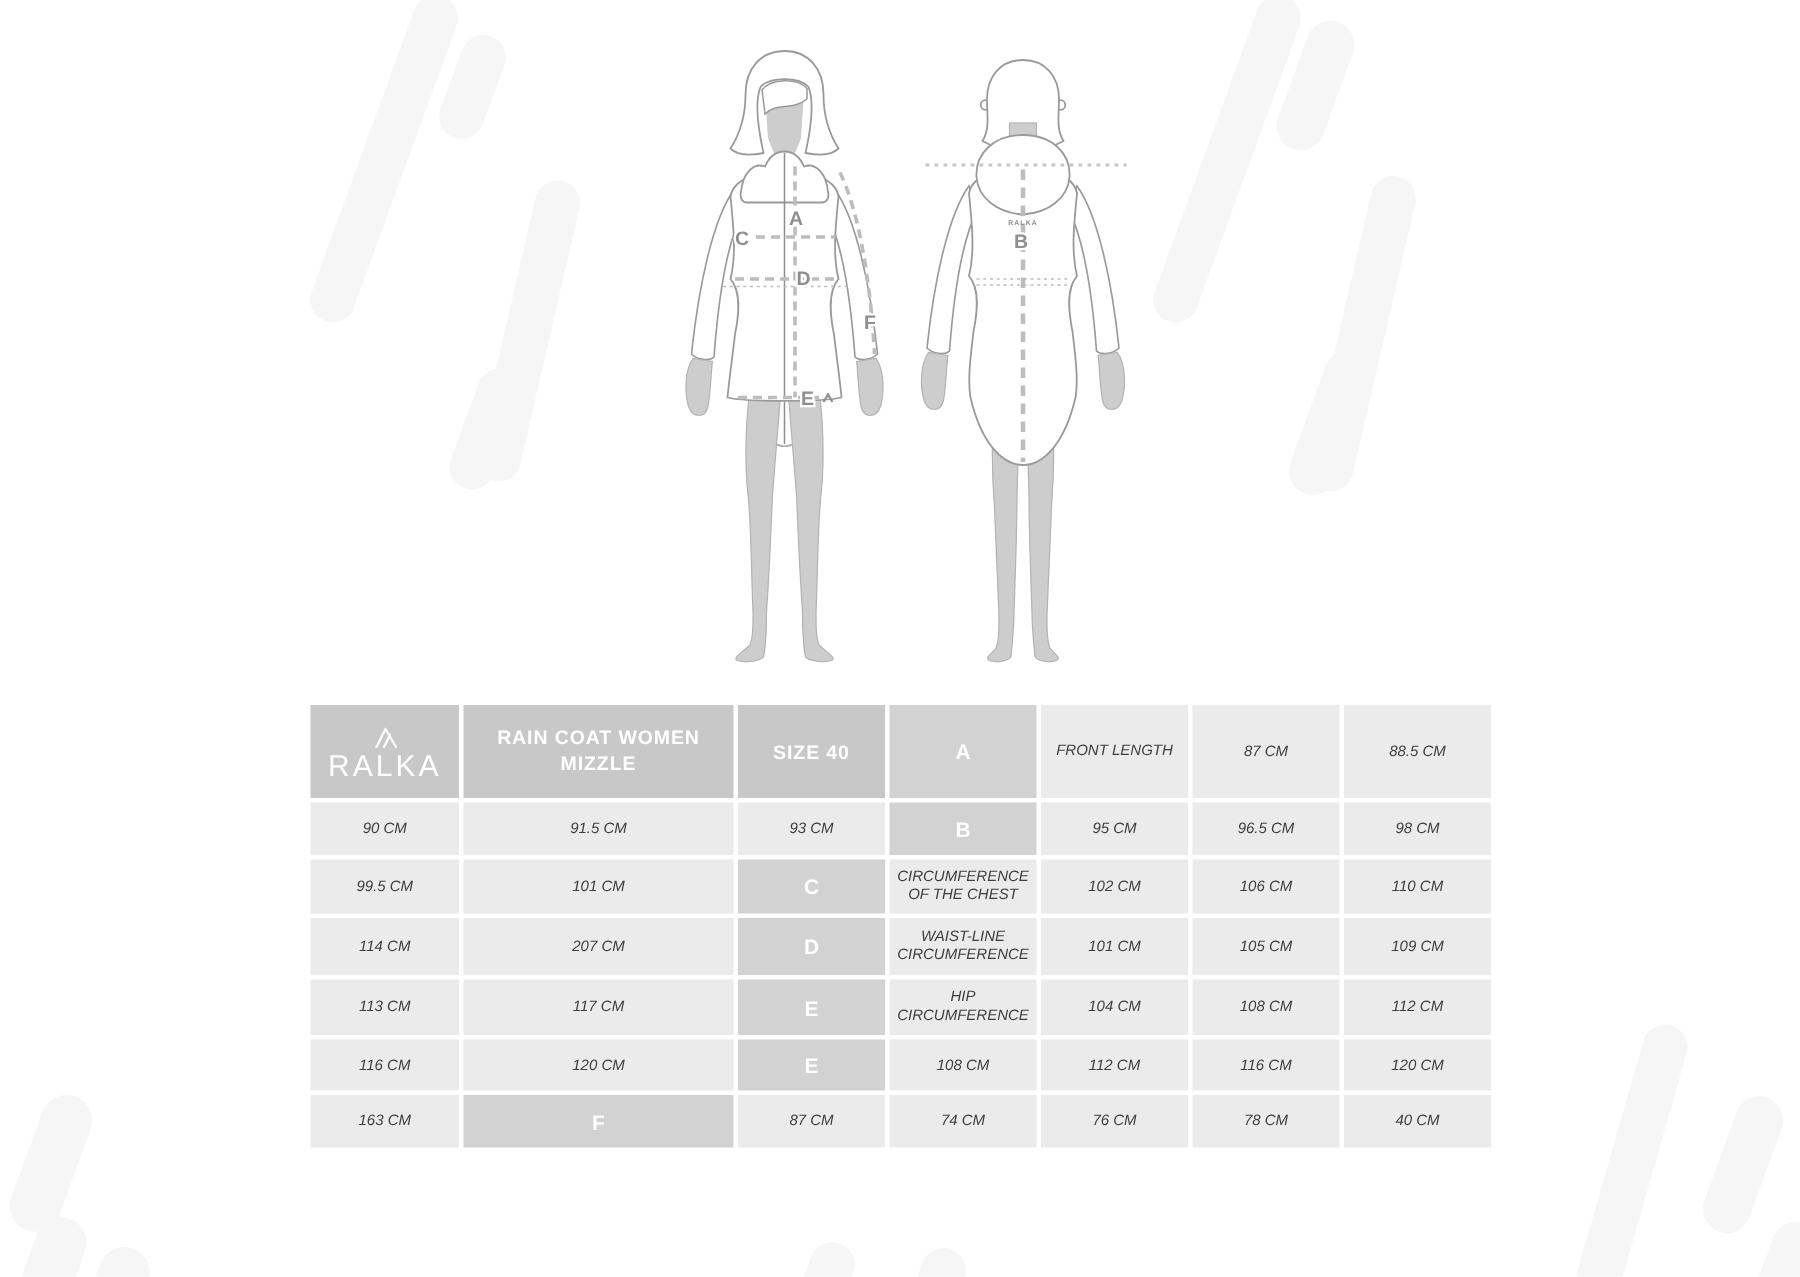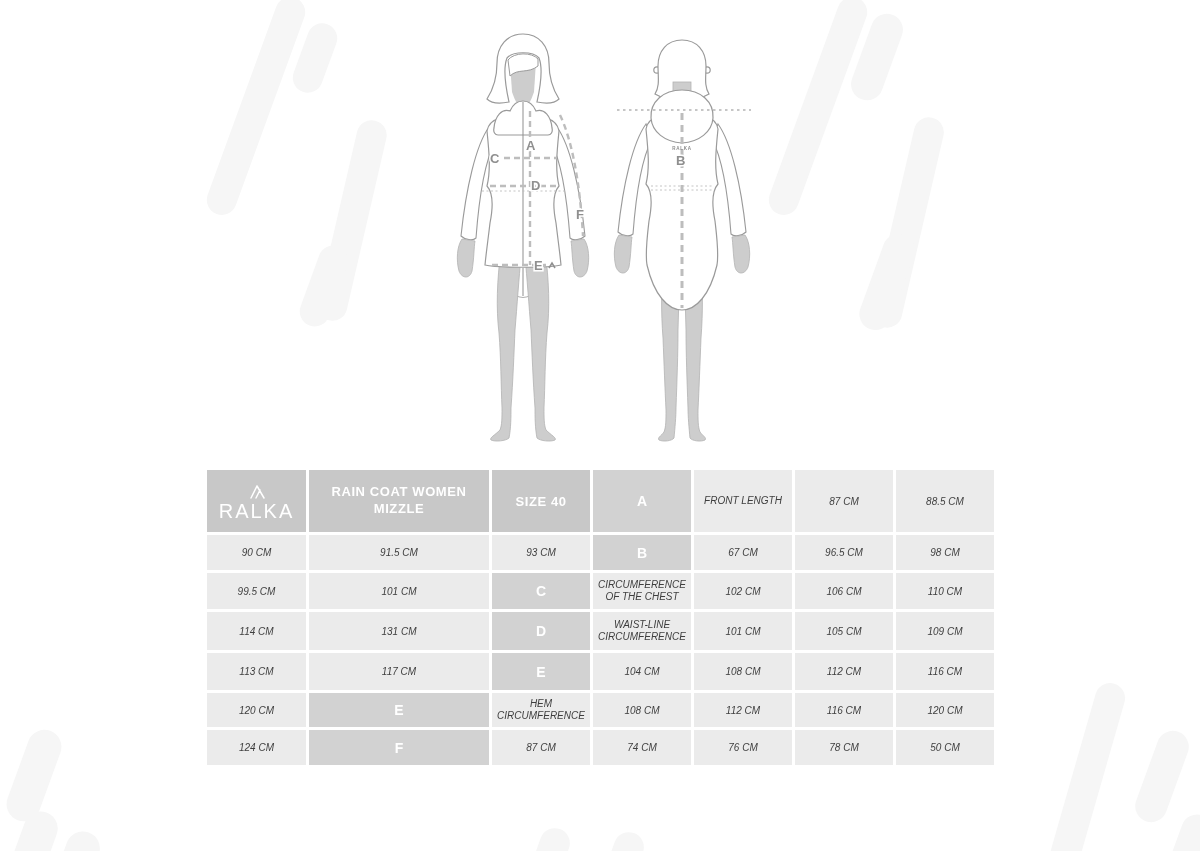--- a/index.html
+++ b/index.html
@@ -160,53 +160,53 @@
 
     <div class="cell head size-head">SIZE 40</div>
     <div class="cell letter">A</div>
     <div class="cell label">FRONT LENGTH</div>
     <div class="cell value">87 CM</div>
     <div class="cell value">88.5 CM</div>
     <div class="cell value">90 CM</div>
     <div class="cell value">91.5 CM</div>
     <div class="cell value">93 CM</div>
     <div class="cell letter">B</div>
-    <div class="cell value">67 CM</div>
+    <div class="cell value">95 CM</div>
     <div class="cell value">96.5 CM</div>
     <div class="cell value">98 CM</div>
     <div class="cell value">99.5 CM</div>
     <div class="cell value">101 CM</div>
     <div class="cell letter">C</div>
     <div class="cell label">CIRCUMFERENCE
 OF THE CHEST</div>
     <div class="cell value">102 CM</div>
     <div class="cell value">106 CM</div>
     <div class="cell value">110 CM</div>
     <div class="cell value">114 CM</div>
-    <div class="cell value">131 CM</div>
+    <div class="cell value">207 CM</div>
     <div class="cell letter">D</div>
     <div class="cell label">WAIST-LINE
 CIRCUMFERENCE</div>
     <div class="cell value">101 CM</div>
     <div class="cell value">105 CM</div>
     <div class="cell value">109 CM</div>
     <div class="cell value">113 CM</div>
     <div class="cell value">117 CM</div>
     <div class="cell letter">E</div>
+    <div class="cell label">HIP CIRCUMFERENCE</div>
     <div class="cell value">104 CM</div>
     <div class="cell value">108 CM</div>
     <div class="cell value">112 CM</div>
     <div class="cell value">116 CM</div>
     <div class="cell value">120 CM</div>
     <div class="cell letter">E</div>
-    <div class="cell label">HEM CIRCUMFERENCE</div>
     <div class="cell value">108 CM</div>
     <div class="cell value">112 CM</div>
     <div class="cell value">116 CM</div>
     <div class="cell value">120 CM</div>
-    <div class="cell value">124 CM</div>
+    <div class="cell value">163 CM</div>
     <div class="cell letter">F</div>
     <div class="cell value">87 CM</div>
     <div class="cell value">74 CM</div>
     <div class="cell value">76 CM</div>
     <div class="cell value">78 CM</div>
-    <div class="cell value">50 CM</div>
+    <div class="cell value">40 CM</div>
   </div>
 
 </body></html>

